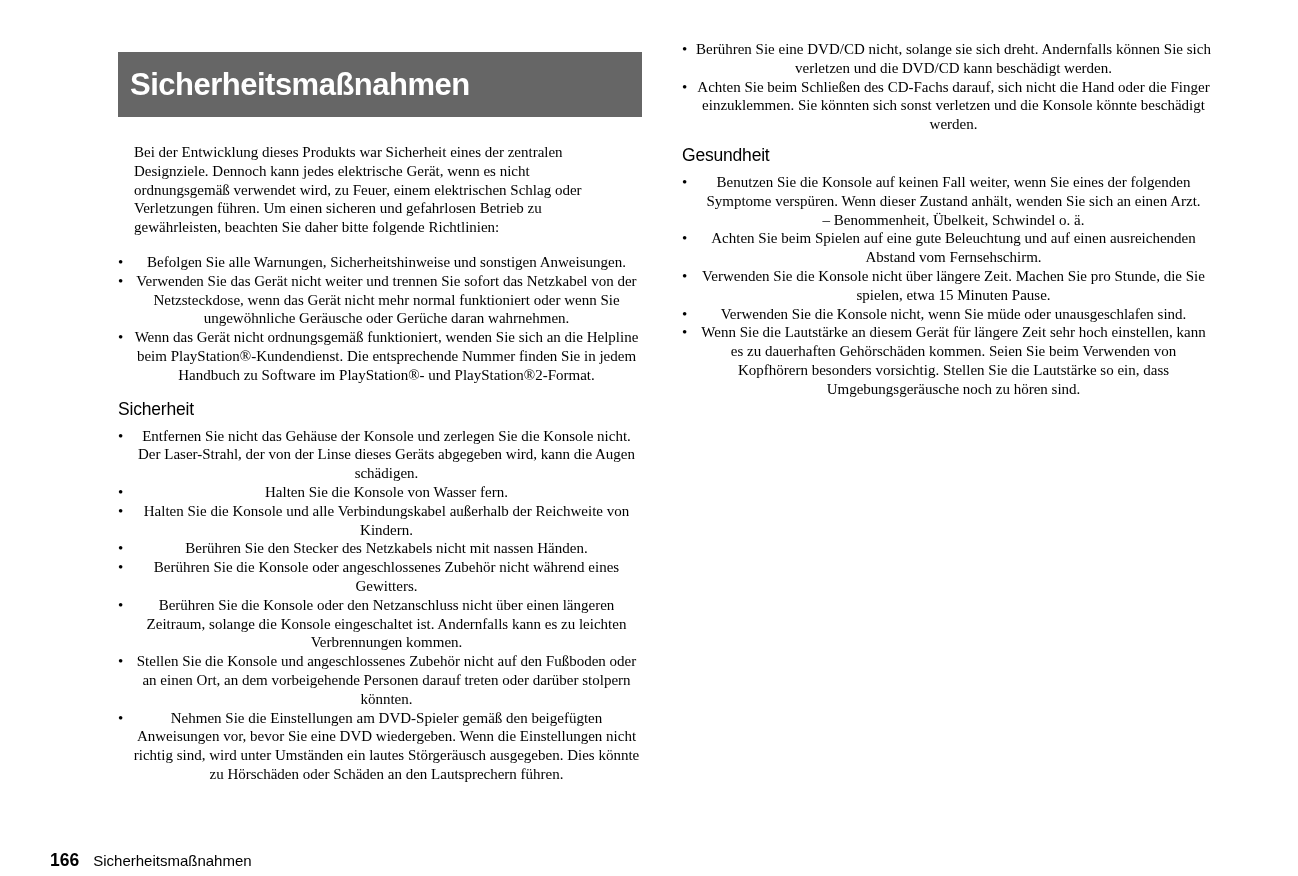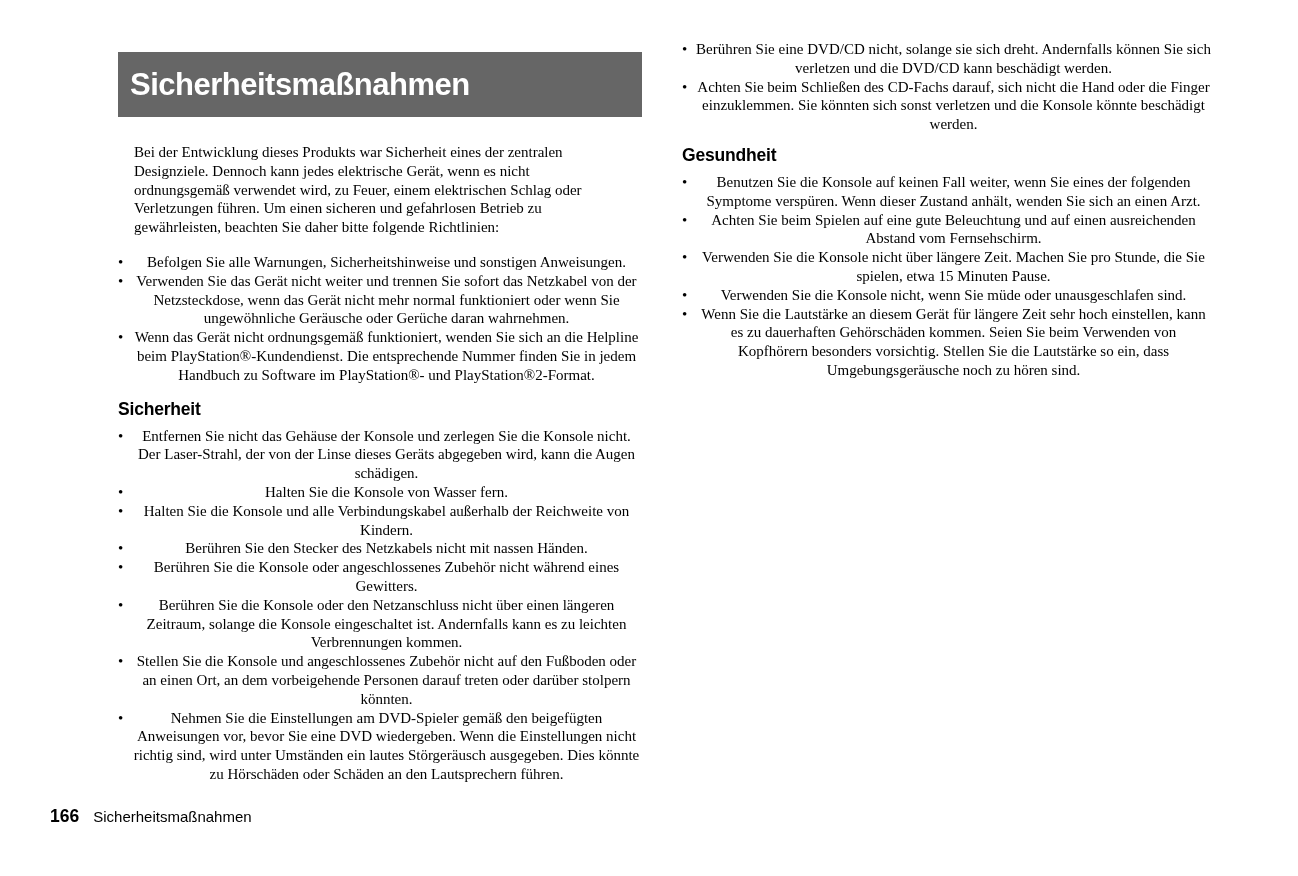--- a/index.html
+++ b/index.html
@@ -54,31 +54,31 @@
     list-style: none;
     margin: 0;
     padding: 0;
   }
   .bitem { display: flex; }
   .bm { flex: 0 0 13px; }
   .bt { flex: 1; text-align: center; }
 
   .sec {
     font-family: "Liberation Sans", sans-serif;
-    font-weight: bold;
+    font-weight: normal;
     font-size: 17.5px;
     margin: 14px 0 7px 0;
     letter-spacing: -0.2px;
   }
   .col-right .sec { margin-top: 11px; }
 
   .footer {
     position: absolute;
     left: 50px;
-    top: 806px;
+    top: 850px;
     display: flex;
     align-items: baseline;
     gap: 14px;
     font-family: "Liberation Sans", sans-serif;
   }
   .pnum { font-weight: bold; font-size: 17.5px; }
   .ptitle { font-size: 15px; }
 </style>
 </head>
 <body>
@@ -175,20 +175,24 @@
 
     <h2 class="sec">Gesundheit</h2>
 
     <ul class="blist body-text">
 
         <li class="bitem">
           <span class="bm">•</span>
           <span class="bt">Benutzen Sie die Konsole auf keinen Fall weiter, wenn Sie eines der folgenden Symptome verspüren.  Wenn dieser Zustand anhält, wenden Sie sich an einen Arzt.</span>
         </li>
 
+        <li class="bitem">
+          <span class="bm"></span>
+          <span class="bt">– Benommenheit, Übelkeit, Schwindel o. ä.</span>
+        </li>
 
 
 
         <li class="bitem">
           <span class="bm">•</span>
           <span class="bt">Achten Sie beim Spielen auf eine gute Beleuchtung und auf einen ausreichenden Abstand vom Fernsehschirm.</span>
         </li>
 
         <li class="bitem">
           <span class="bm">•</span>

